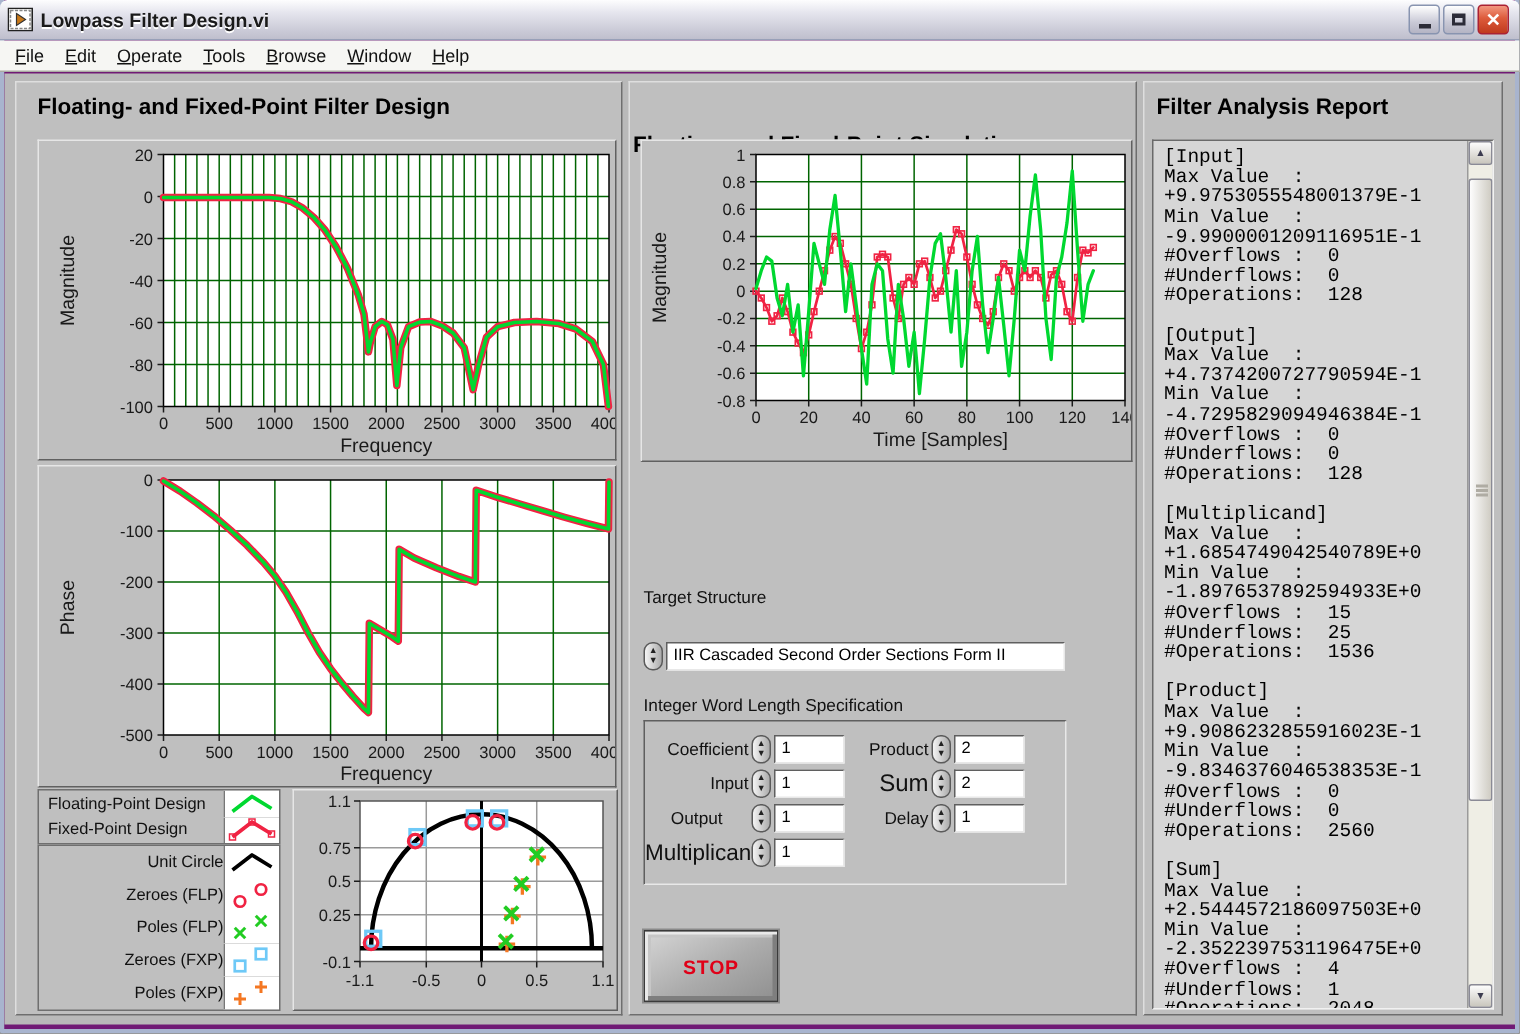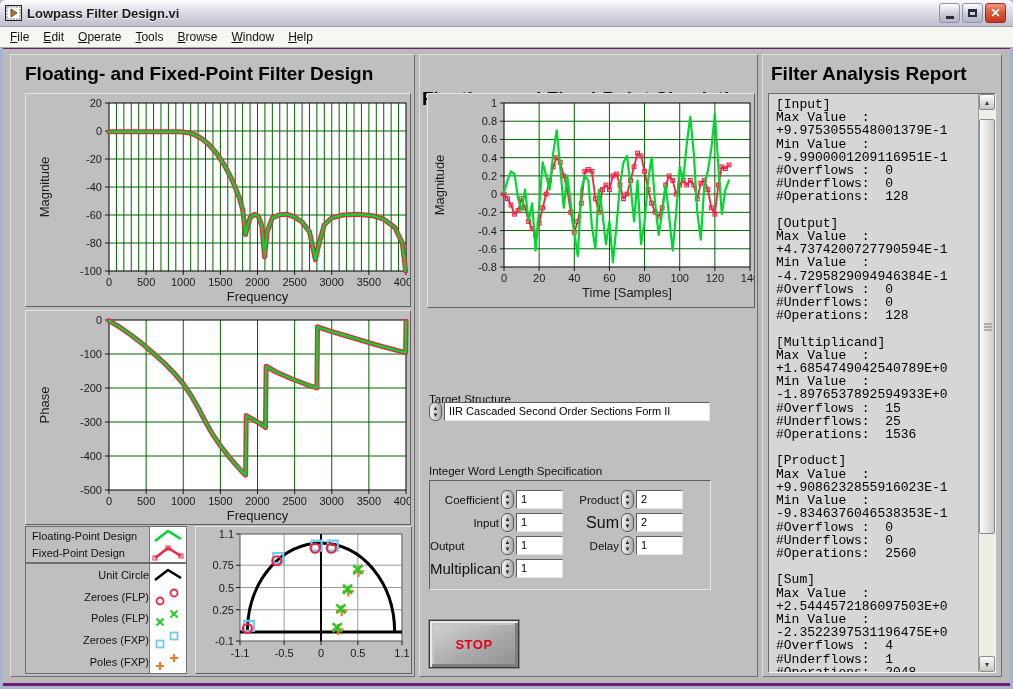--- a/index.html
+++ b/index.html
@@ -30,21 +30,21 @@
   .menubar{
     position:absolute;left:-3px;top:27px;width:1013px;height:21px;
     background:#F6F6F3;border-bottom:1px solid #ABABA3;
     display:flex;align-items:center;padding-left:3px;font-size:12px;color:#111;
   }
   .menu-item{padding:2px 7px;}
   .menu-item u{text-decoration:underline;}
   .client{position:absolute;left:0;top:49px;width:1007px;height:634px;background:#B9B9B9;}
   .panel{position:absolute;background:#BFBFBF;border:1px solid;
     border-color:#DEDEDE #6E6E6E #6E6E6E #DEDEDE;}
-  .heading{position:absolute;font-size:19px;font-weight:bold;color:#000;white-space:nowrap;}
+  .heading{position:absolute;font-size:15px;font-weight:bold;color:#000;white-space:nowrap;}
   .graphbox{position:absolute;background:#BFBFBF;border:1px solid;
     border-color:#E6E6E6 #606060 #606060 #E6E6E6;}
   .legendbox{position:absolute;border:1px solid #6F6F6F;background:#BFBFBF;
     display:flex;flex-direction:column;}
   .legend-row{flex:1;display:flex;align-items:center;overflow:hidden;}
   .legend-label{flex:1;font-size:11px;color:#111;padding-left:6px;white-space:nowrap;}
   .legend-sample{width:37px;align-self:stretch;background:#fff;
     border-left:1px solid #777;display:flex;align-items:center;justify-content:center;}
   .ctl-label{position:absolute;font-size:11.5px;color:#111;white-space:nowrap;}
   .spin{width:13px;height:19px;border-radius:6px;border:1px solid #5a5a5a;
@@ -497,21 +497,21 @@
             <rect x="281.4428571428572" y="111.87777777777777" width="3.8" height="3.8" fill="none" stroke="#F02343" stroke-width="1.1"></rect>
             <rect x="284.95714285714286" y="118.25555555555553" width="3.8" height="3.8" fill="none" stroke="#F02343" stroke-width="1.1"></rect>
             <rect x="288.4714285714286" y="89.1" width="3.8" height="3.8" fill="none" stroke="#F02343" stroke-width="1.1"></rect>
             <rect x="291.98571428571427" y="70.87777777777777" width="3.8" height="3.8" fill="none" stroke="#F02343" stroke-width="1.1"></rect>
             <rect x="295.5" y="72.69999999999999" width="3.8" height="3.8" fill="none" stroke="#F02343" stroke-width="1.1"></rect>
             <rect x="299.01428571428573" y="69.05555555555554" width="3.8" height="3.8" fill="none" stroke="#F02343" stroke-width="1.1"></rect>
             <polyline points="76,98.28888888888888 79.51428571428572,86.44444444444444 83.02857142857142,77.33333333333333 86.54285714285714,80.06666666666666 90.05714285714285,104.66666666666667 93.57142857142857,116.5111111111111 97.08571428571429,95.55555555555556 100.6,127.44444444444444 104.11428571428571,109.22222222222223 107.62857142857143,156.6 111.14285714285714,113.77777777777777 114.65714285714286,68.22222222222223 118.17142857142858,81.8888888888889 121.68571428571428,95.55555555555556 125.2,59.111111111111114 128.71428571428572,36.333333333333336 132.22857142857143,72.77777777777777 135.74285714285713,113.77777777777777 139.25714285714287,81.8888888888889 142.77142857142857,109.22222222222223 146.28571428571428,138.37777777777777 149.8,162.06666666666666 153.31428571428572,95.55555555555556 156.82857142857142,81.8888888888889 160.34285714285716,86.44444444444444 163.85714285714286,132 167.37142857142857,154.7777777777778 170.8857142857143,95.55555555555556 174.4,118.33333333333333 177.9142857142857,150.22222222222223 181.42857142857142,127.44444444444444 184.94285714285712,168.44444444444443 188.45714285714286,132 191.9714285714286,91 195.48571428571427,68.22222222222223 199,61.84444444444445 202.5142857142857,91 206.02857142857144,127.44444444444444 209.54285714285714,86.44444444444444 213.05714285714285,150.22222222222223 216.57142857142856,127.44444444444444 220.0857142857143,86.44444444444444 223.6,63.666666666666664 227.11428571428573,109.22222222222223 230.62857142857143,141.1111111111111 234.14285714285717,118.33333333333333 237.65714285714284,91 241.17142857142855,122.88888888888889 244.68571428571428,156.6 248.2,118.33333333333333 251.71428571428572,72.77777777777777 255.22857142857143,86.44444444444444 258.74285714285713,49.99999999999999 262.25714285714287,22.666666666666668 265.7714285714286,59.111111111111114 269.2857142857143,118.33333333333333 272.8,145.66666666666666 276.3142857142857,91 279.8285714285714,77.33333333333333 283.34285714285716,54.55555555555556 286.85714285714283,19.933333333333334 290.37142857142857,72.77777777777777 293.88571428571424,120.15555555555554 297.4,95.55555555555556 300.9142857142857,86.44444444444444" fill="none" stroke="#00D830" stroke-width="2.2" stroke-linejoin="round" stroke-linecap="round"></polyline>
           </svg></div>
 
       <div class="ctl-label" style="left:9px;top:338px;">Target Structure</div>
-      <div class="ctlrow" style="left:9px;top:347px;">
+      <div class="ctlrow" style="left:9px;top:373px;">
         <span class="spin">
             <span>▲</span>
             <span>▼</span>
           </span>
         <span class="numfield" style="width:266px;">IIR Cascaded Second Order Sections Form II</span>
       </div>
 
       <div class="ctl-label" style="left:9px;top:410px;">Integer Word Length Specification</div>
       <div class="groupbox" id="iwlBox" style="left:9px;top:425px;width:282px;height:110px;">
           <div class="ctlrow" style="left: 0px; top: 9px;">
@@ -524,21 +524,21 @@
           </div>
           <div class="ctlrow" style="left: 0px; top: 32px;">
             <span style="display: inline-block; width: 69px; text-align: right; font-size: 11.5px; color: rgb(17, 17, 17);">Input</span>
             <span class="spin">
               <span>▲</span>
               <span>▼</span>
             </span>
             <span class="numfield" style="width: 47px;">1</span>
           </div>
           <div class="ctlrow" style="left: 0px; top: 55px;">
-            <span style="display: inline-block; width: 69px; text-align: left; font-size: 11.5px; color: rgb(17, 17, 17);">Output</span>
+            <span style="display: inline-block; width: 69px; text-align: center; font-size: 11.5px; color: rgb(17, 17, 17);">Output</span>
             <span class="spin">
               <span>▲</span>
               <span>▼</span>
             </span>
             <span class="numfield" style="width: 47px;">1</span>
           </div>
           <div class="ctlrow" style="left: 0px; top: 78px;">
             <span style="display: inline-block; width: 69px; text-align: right; font-size: 15px; color: rgb(17, 17, 17);">Multiplicand</span>
             <span class="spin">
               <span>▲</span>

